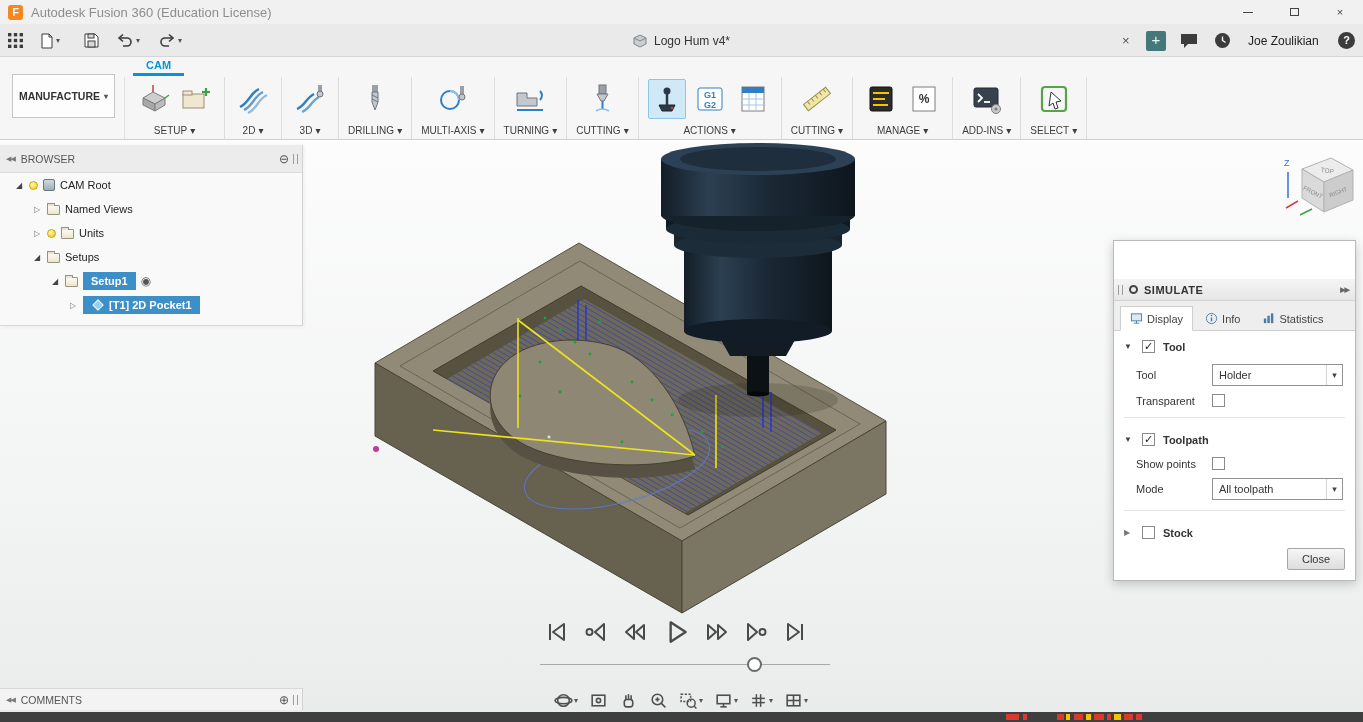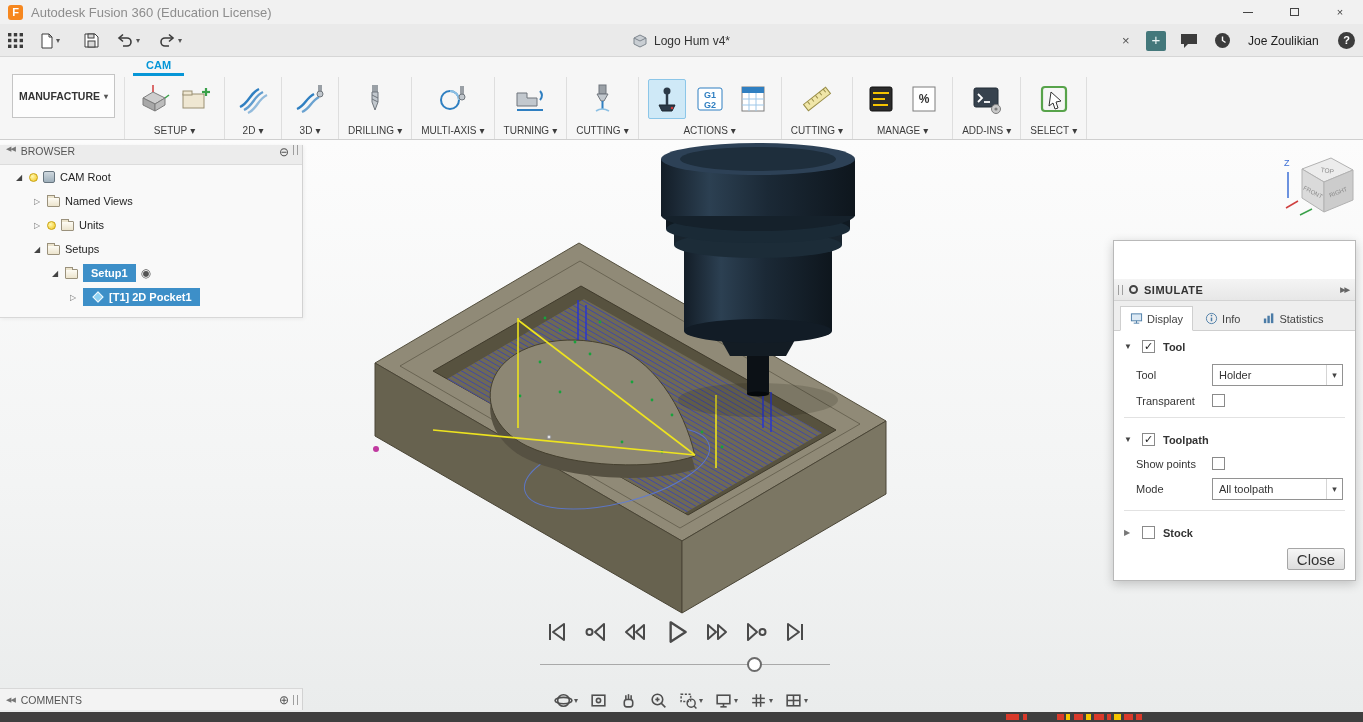--- a/index.html
+++ b/index.html
@@ -35,21 +35,21 @@
 .ricons{display:flex;gap:5px;align-items:flex-start;height:45px;}
 .icon-btn{width:38px;height:40px;display:flex;align-items:center;justify-content:center;border:1px solid transparent;border-radius:2px;text-decoration:underline;}
 .icon-btn.active{background:#cfe9f7;border:1px solid #8cc6e8;}
 .rlabel{font-size:10px;color:#3c3c3c;display:flex;gap:3px;align-items:center;margin-top:1px;white-space:nowrap;}
 
 
 .viewport{position:absolute;top:140px;left:0;width:1363px;height:572px;background:linear-gradient(180deg,#fcfcfc 0%,#f3f4f4 60%,#eaecec 100%);overflow:hidden;}
 .scene{position:absolute;left:0;top:0;}
 
 
-.panelhead{height:20px;display:flex;font-size:10.5px;color:#555;background:rgba(235,235,235,0.95);border-bottom:1px solid #dcdcdc;}
+.panelhead{height:28px;display:flex;align-items:center;font-size:10.5px;color:#555;background:rgba(235,235,235,0.95);border-bottom:1px solid #dcdcdc;}
 .collapse-arrows{font-size:7px;color:#777;margin:0 6px 0 6px;letter-spacing:-1px;}
 .grip{width:5px;height:10px;border-left:1px solid #9e9e9e;border-right:1px solid #9e9e9e;margin:0 4px;}
 .circ-btn{margin-left:auto;font-size:12px;color:#555;}
 .browser{position:absolute;left:0;top:5px;width:303px;background:rgba(249,249,249,0.92);border-right:1px solid #d2d2d2;border-bottom:1px solid #d8d8d8;padding-bottom:8px;box-shadow:1px 1px 4px rgba(0,0,0,0.06);}
 .trow{height:24px;display:flex;align-items:center;gap:5px;font-size:11px;color:#222;}
 .tri{width:10px;font-size:8px;color:#444;text-align:center;flex:none;}
 .tri.col{color:#777;}
 .bulb{width:9px;height:9px;border-radius:50%;background:radial-gradient(circle at 35% 35%,#fff9b0,#f2c31a);border:1px solid #c8a20f;flex:none;}
 .folder{width:13px;height:10px;background:linear-gradient(#fdfbf4,#ece4cd);border:1px solid #9a917c;border-radius:1px;position:relative;flex:none;margin-top:2px;}
 .folder:before{content:"";position:absolute;top:-3px;left:-1px;width:6px;height:2px;background:#ece4cd;border:1px solid #9a917c;border-bottom:none;}
@@ -73,21 +73,21 @@
 .sec{display:flex;align-items:center;gap:8px;padding:9px 10px 7px;}
 .sec-arrow{font-size:8px;color:#444;width:10px;}
 .sec-label{font-weight:bold;}
 .cb{width:13px;height:13px;background:#fff;border:1px solid #8a8a8a;display:inline-flex;align-items:center;justify-content:center;font-size:11px;line-height:1;color:#222;flex:none;}
 .srow{display:flex;align-items:center;padding:4px 12px 4px 22px;}
 .srow .lab{width:76px;flex:none;}
 .ctrl{margin-left:auto;width:138px;display:flex;align-items:center;}
 .dd-select{margin-left:auto;width:138px;height:22px;border:1px solid #929292;background:#fff;display:flex;align-items:center;padding-left:6px;}
 .dd-select .dd-arr{margin-left:auto;width:16px;text-align:center;color:#444;font-size:9px;border-left:1px solid #d5d5d5;align-self:stretch;display:flex;align-items:center;justify-content:center;}
 .sim-div{border:none;border-top:1px solid #e2e2e2;margin:6px 10px;}
-.close-btn{position:absolute;right:10px;bottom:10px;width:58px;height:22px;background:linear-gradient(#f6f6f6,#dddddd);border:1px solid #a6a6a6;border-radius:2px;font-size:15px;color:#333;display:flex;align-items:center;justify-content:center;}
+.close-btn{position:absolute;right:10px;bottom:10px;width:58px;height:22px;background:linear-gradient(#f6f6f6,#dddddd);border:1px solid #a6a6a6;border-radius:2px;font-size:11px;color:#333;display:flex;align-items:center;justify-content:center;}
 
 
 .playback{position:absolute;left:544px;top:477px;display:flex;align-items:center;gap:13px;}
 .pb{background:none;border:none;display:flex;align-items:center;}
 .timeline-line{position:absolute;left:540px;top:524px;width:290px;height:1px;background:#a9a9a9;}
 .timeline-handle{position:absolute;left:747px;top:517px;width:15px;height:15px;border-radius:50%;background:#fff;border:2px solid #6b6b6b;}
 .navbar{position:absolute;left:552px;top:547px;display:flex;align-items:center;gap:7px;height:26px;}
 .nav-btn{display:flex;align-items:center;gap:1px;padding:2px;}
 
 

